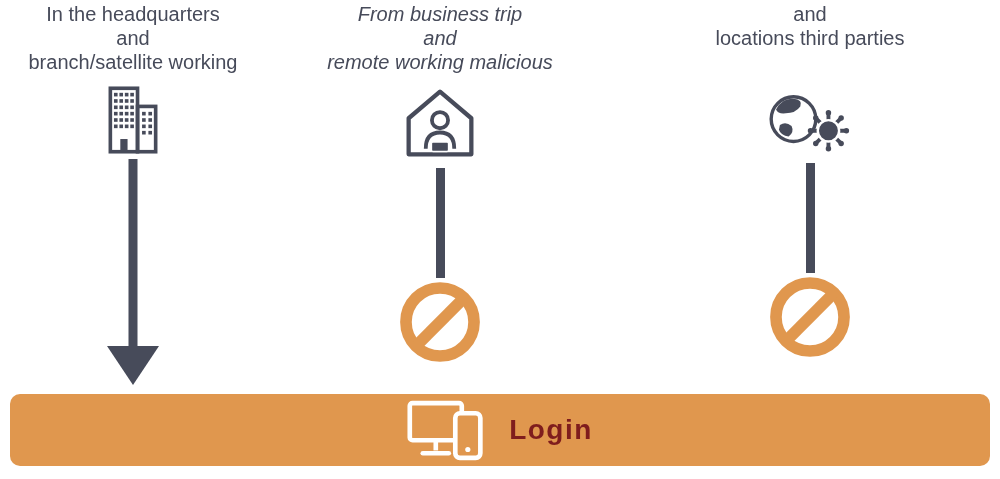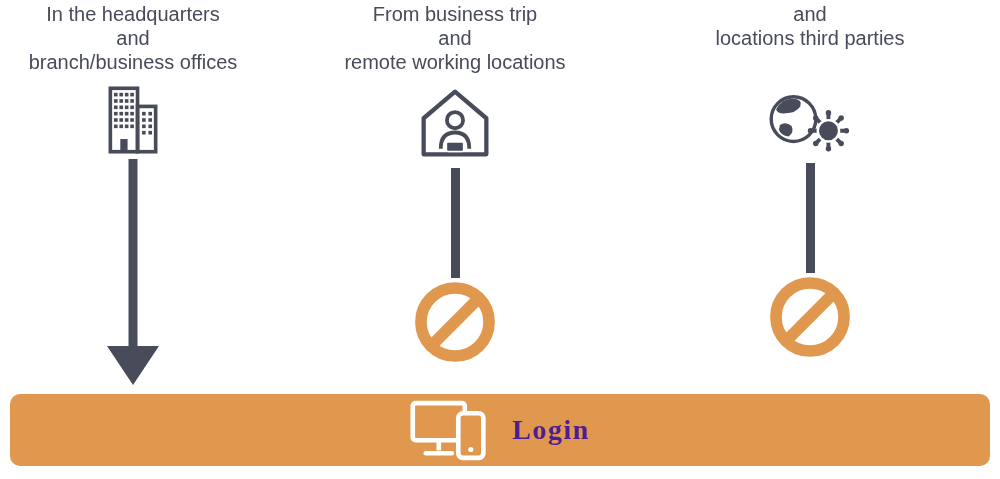--- a/index.html
+++ b/index.html
@@ -16,21 +16,21 @@
   }
 
   .col {
     position: absolute;
     top: 2px;
     display: flex;
     flex-direction: column;
     align-items: center;
   }
   .col1 { left: 0;     width: 266px; }
-  .col2 { left: 310px; width: 290px; }
+  .col2 { left: 295px; width: 290px; font-style: italic; }
   .col3 { left: 616px; width: 388px; }
 
   .label {
     font-size: 20px;
     line-height: 24px;
     height: 72px;
     text-align: center;
     color: var(--dark, #474B5A);
     white-space: nowrap;
   }
@@ -55,41 +55,40 @@
     height: 72px;
     background: var(--orange, #E0974E);
     border-radius: 10px;
     display: flex;
     align-items: center;
     justify-content: center;
     gap: 24px;
   }
   .devices { color: #ffffff; display: block; }
   .login-label {
-    color: #4c1d95;
+    color: #7f1d1d;
     font-size: 28px;
     font-weight: bold;
     letter-spacing: 1.5px;
-    font-family: Liberation Serif, serif;
   }
 
   .icon-wrap1 { margin-top: 10px; }
   .icon-wrap2 { margin-top: 11px; }
   .icon-wrap3 { margin-top: 16px; }
 </style>
 </head>
 <body>
 
 <div class="canvas">
 
   <div class="col col1">
     <div class="label">
       <div>In the headquarters</div>
       <div>and</div>
-      <div>branch/business offices</div>
+      <div>branch/satellite working</div>
     </div>
     <div class="icon-wrap1">
       <svg class="icon" width="58" height="72" viewBox="0 0 64 78" aria-hidden="true">
         <rect x="7" y="4" width="30" height="70" fill="none" stroke="currentColor" stroke-width="4"></rect>
         <rect x="37" y="24" width="20" height="50" fill="none" stroke="currentColor" stroke-width="4"></rect>
         <g fill="currentColor">
           <rect x="11" y="9" width="4" height="4"></rect>
             <rect x="17" y="9" width="4" height="4"></rect>
             <rect x="23" y="9" width="4" height="4"></rect>
             <rect x="29" y="9" width="4" height="4"></rect>
@@ -128,21 +127,21 @@
     <svg class="arrow-svg" width="56" height="228" viewBox="0 0 56 228" aria-hidden="true">
       <line x1="28" y1="0" x2="28" y2="192" stroke="currentColor" stroke-width="9"></line>
       <path d="M2 187 L54 187 L28 226 Z" fill="currentColor"></path>
     </svg>
   </div>
 
   <div class="col col2">
     <div class="label">
       <div>From business trip</div>
       <div>and</div>
-      <div>remote working locations</div>
+      <div>remote working malicious</div>
     </div>
     <div class="icon-wrap2">
       <svg class="icon" width="76" height="76" viewBox="0 0 80 80" aria-hidden="true">
         <path d="M7 35 L40 7 L73 35 L73 73 L7 73 Z" fill="none" stroke="currentColor" stroke-width="4.5" stroke-linejoin="round"></path>
         <circle cx="40" cy="37" r="8.5" fill="none" stroke="currentColor" stroke-width="4"></circle>
         <path d="M25 67 Q25 50 40 50 Q55 50 55 67" fill="none" stroke="currentColor" stroke-width="4"></path>
         <rect x="31" y="60" width="18" height="10" rx="1.5" fill="currentColor" stroke="#ffffff" stroke-width="1.5"></rect>
       </svg>
     </div>
     <div class="vline"></div>

